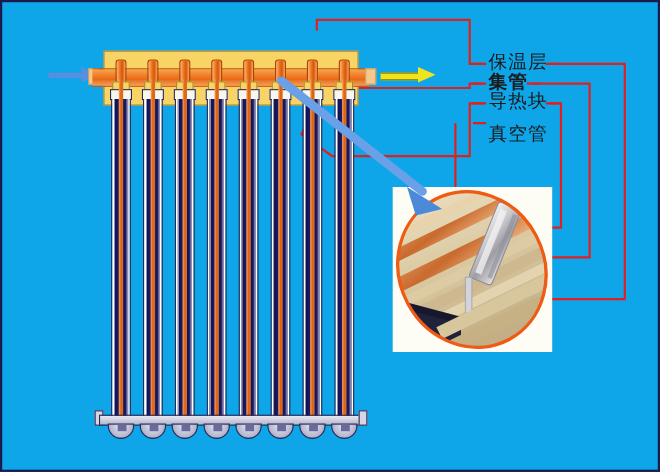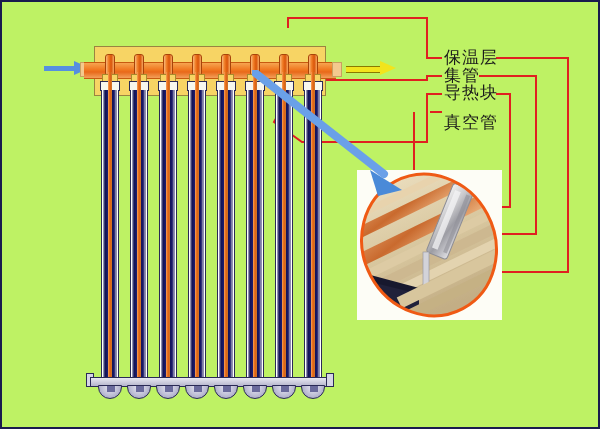--- a/index.html
+++ b/index.html
@@ -1,21 +1,21 @@
 <!DOCTYPE html>
 <html><head>
 <meta charset="utf-8">
 <style>
   html,body{margin:0;padding:0;background:#fff;}
   body{font-family:"DejaVu Sans","Liberation Sans",sans-serif;}
 
   #diagram{
     position:relative;
     width:600px;height:429px;
-    background:#bef264;
+    background:#0ea5e9;
     border:2px solid #1a1a4e;
     box-sizing:border-box;
     overflow:hidden;
   }
 
   
   .insul-box{
     position:absolute;
     left:92px;top:44px;width:232px;height:50px;
     background:#f7d464;
@@ -336,17 +336,17 @@
       <ellipse cx="72" cy="75" rx="66" ry="72" transform="rotate(-28 72 75)" fill="none" stroke="#ef5a14" stroke-width="3"></ellipse>
     </svg>
   </div>
 
   <svg class="mag-arrow" viewBox="0 0 160 130" xmlns="http://www.w3.org/2000/svg">
     <line x1="2" y1="2" x2="132" y2="104" stroke="#6aa0e8" stroke-width="8" stroke-linecap="round"></line>
     <polygon points="150,120 118,100 126,126" fill="#4a8ad8"></polygon>
   </svg>
 
   <div class="label" style="left:442px;top:47px;">保温层</div>
-  <div class="label" style="left:442px;top:65px;">集管</div>
+  <div class="label" style="left:442px;top:65px;font-weight:bold;">集管</div>
   <div class="label" style="left:442px;top:82px;">导热块</div>
   <div class="label" style="left:442px;top:112px;">真空管</div>
 
 </div>
 
 </body></html>

